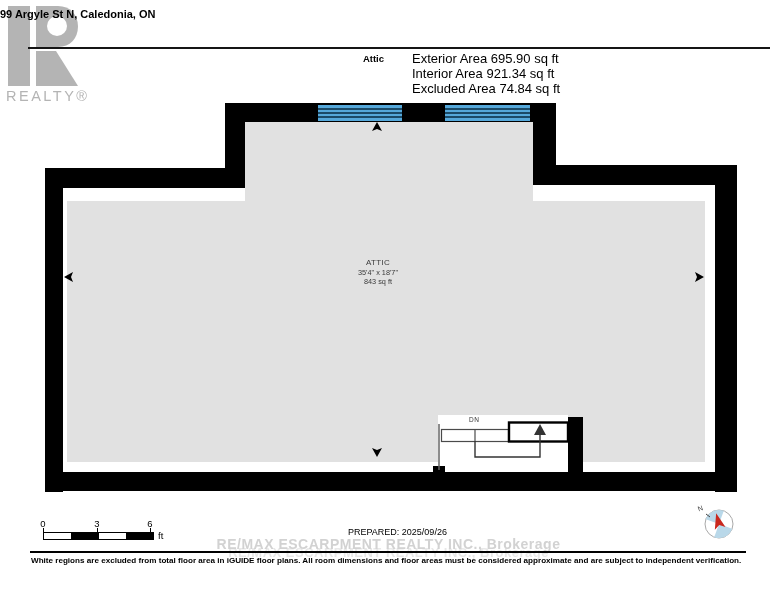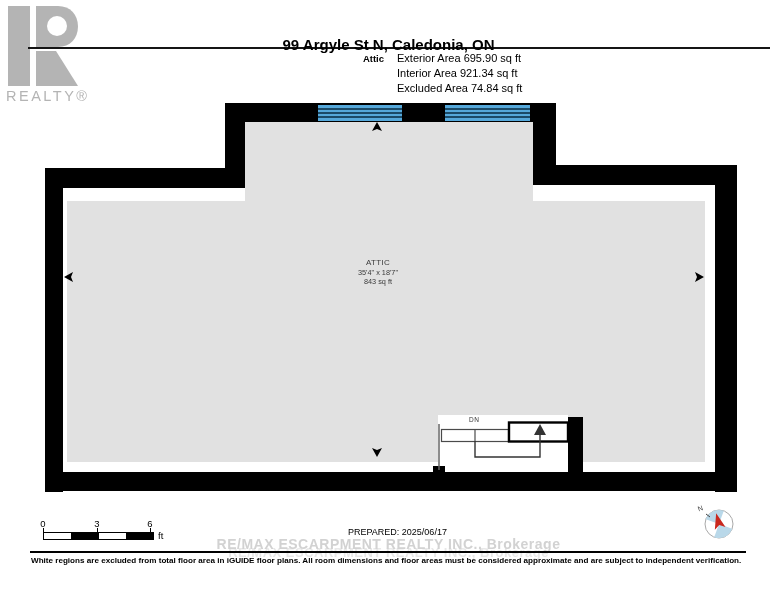--- a/index.html
+++ b/index.html
@@ -6,25 +6,25 @@
   .sheet{position:relative;width:777px;height:600px;background:#fff;overflow:hidden;
          font-family:"Liberation Sans",sans-serif;color:#000;}
 
   
   .logo{position:absolute;left:8px;top:6px;z-index:4;}
   .logo svg{display:block;}
   .r-fill{fill:var(--logo-gray,#b4b4b4);}
   .wordmark{position:absolute;left:6px;top:88px;font-size:14.5px;letter-spacing:2.5px;
             color:var(--logo-gray,#b4b4b4);white-space:nowrap;}
   .title-rule{position:absolute;left:28px;top:47px;width:742px;height:2px;background:#151515;z-index:5;}
-  .page-title{position:absolute;left:0;right:0;top:36px;text-align:center;
-              font-size:15px;font-weight:bold;z-index:6;}
+  .page-title{position:absolute;left:0;right:0;top:8px;
+              font-size:11px;font-weight:bold;z-index:6;}
   .attic-info{position:absolute;left:300px;top:51px;display:flex;z-index:6;}
   .attic-label{width:84px;text-align:right;font-weight:bold;font-size:9.5px;line-height:15.2px;}
-  .attic-stats{margin-left:13px;font-size:11px;line-height:15.2px;}
+  .attic-stats{margin-left:28px;font-size:13px;line-height:15.2px;}
 
   
   .gray{position:absolute;background:var(--room-fill,#e1e1e1);z-index:1;}
   .wall{position:absolute;background:var(--wall,#000);z-index:3;}
   .window{position:absolute;background:var(--window-blue,#55a8da);z-index:3;}
   .window .wl{position:absolute;left:0;right:0;height:1.6px;background:var(--window-line,#1b4a67);}
   .window .wl:nth-child(1){top:3.5px}
   .window .wl:nth-child(2){top:7.5px}
   .window .wl:nth-child(3){top:11.5px}
   #gray-prot   {left:245px;top:122px;width:288px;height:81px;}
@@ -171,19 +171,19 @@
   <div class="sb-tick" style="left:96.5px"></div>
   <div class="sb-tick" style="left:150px"></div>
   <div class="scalebar">
     <span class="sb-w"></span>
       <span class="sb-b"></span>
       <span class="sb-w"></span>
       <span class="sb-b"></span>
   </div>
   <div class="sb-unit">ft</div>
 
-  <div class="prepared">PREPARED: 2025/06/17</div>
+  <div class="prepared">PREPARED: 2025/09/26</div>
   <div class="watermark1">RE/MAX ESCARPMENT REALTY INC., Brokerage</div>
   <div class="watermark2">RE/MAX ESCARPMENT REALTY INC., Brokerage</div>
   <div class="divider"></div>
   <div class="disclaimer">White regions are excluded from total floor area in iGUIDE floor plans. All room dimensions and floor areas must be considered approximate and are subject to independent verification.</div>
 
 </div>
 
 </body></html>

